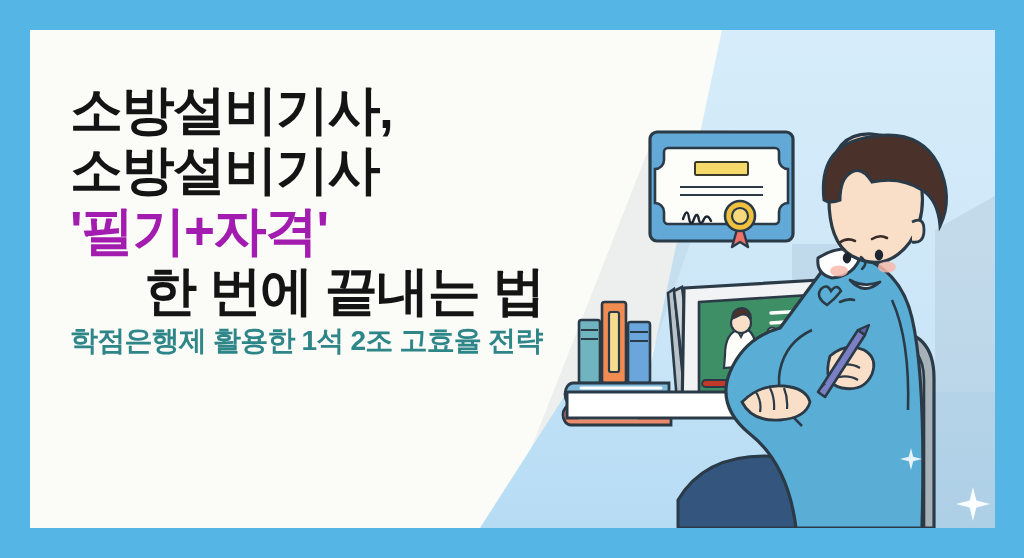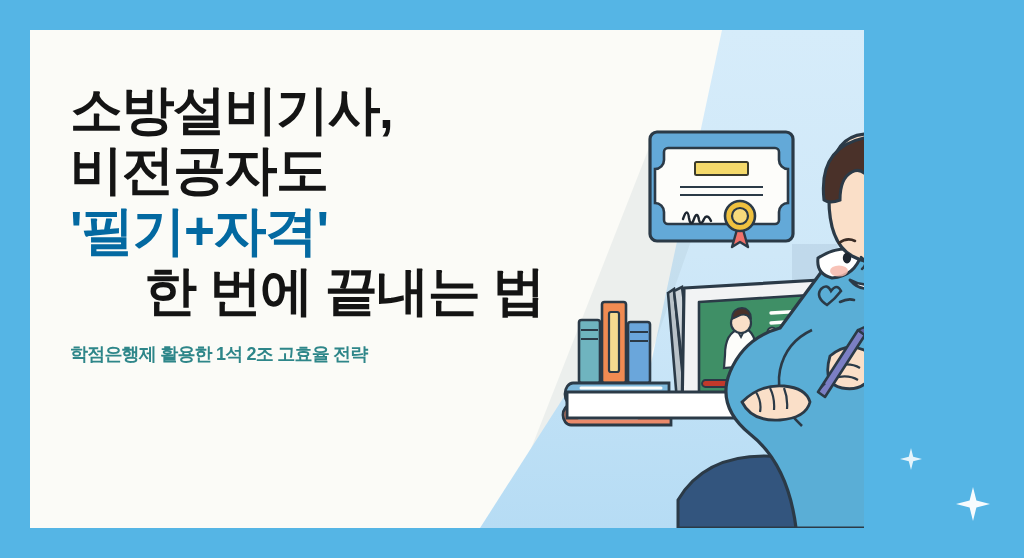--- a/index.html
+++ b/index.html
@@ -10,21 +10,21 @@
   }
   #banner {
     position: relative;
     width: 1024px; height: 558px;
     background: #55b5e5;
   }
   
   #card {
     position: absolute;
     left: 30px; top: 30px;
-    width: 834px; height: 498px;
+    width: 965px; height: 498px;
     background: #fbfbf7;
     overflow: hidden;
   }
   
   .bg-blue-panel {
     position: absolute; inset: 0;
     background: linear-gradient(180deg, #d6ecfa 0%, #cfe8f8 45%, #bfe0f6 100%);
     clip-path: polygon(692px 0px, 965px 0px, 965px 498px, 586px 498px);
   }
   .bg-blue-lower {
@@ -59,25 +59,24 @@
     width: 540px;
   }
   .title-line {
     font-size: 53px;
     font-weight: 900;
     line-height: 1.14;
     color: #141414;
     letter-spacing: -1.5px;
     white-space: nowrap;
   }
-  .title-line.accent { color: #0369a1; }
+  .title-line.accent { color: #a21caf; }
   .title-line.indent { padding-left: 8px; text-align: center; }
   #subtitle {
-    margin-top: 20px;
-    font-size: 18px;
+    font-size: 28px;
     font-weight: 700;
     color: #2e8689;
     letter-spacing: -0.8px;
     white-space: nowrap;
   }
   
   #illustration { position: absolute; left: 0; top: 0; width: 965px; height: 498px; }
 
   
   .sparkle {
@@ -248,21 +247,21 @@
 
           <path d="M788 362 L828 300 l7 5 l-40 62 z" fill="#7b7fc4" stroke="#2b3a47" stroke-width="2.6" stroke-linejoin="round"></path>
           <path d="M828 300 l7 5 l4 -10 z" fill="#5f63a8" stroke="#2b3a47" stroke-width="2.2" stroke-linejoin="round"></path>
           <path d="M788 362 l6 -9 l2 1 z" fill="#2b3a47"></path>
         </g>
       </g>
     </svg>
 
     <div id="text-block">
       <div class="title-line">소방설비기사,</div>
-      <div class="title-line">비전공자도</div>
+      <div class="title-line">소방설비기사</div>
       <div class="title-line accent">'필기+자격'</div>
       <div class="title-line indent">한 번에 끝내는 법</div>
       <div id="subtitle">학점은행제 활용한 1석 2조 고효율 전략</div>
     </div>
 
   </div>
 
   <div class="sparkle" id="sparkle-main"></div>
   <div class="sparkle" id="sparkle-small"></div>
 

